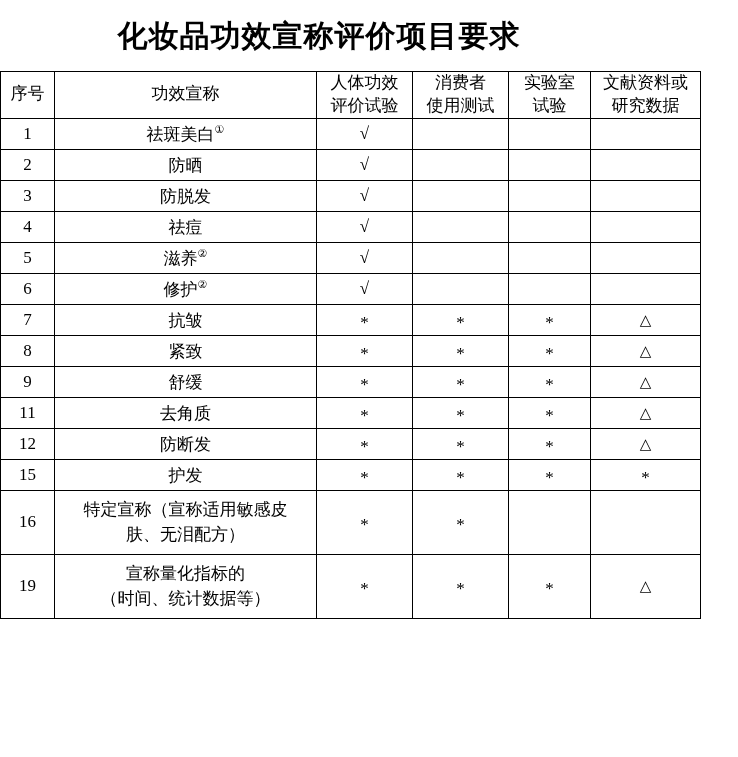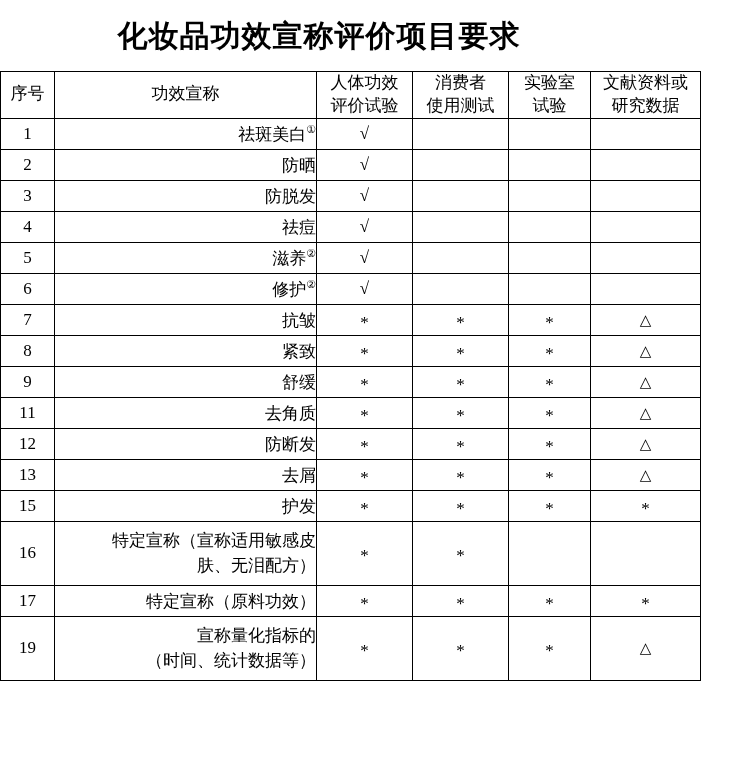--- a/index.html
+++ b/index.html
@@ -58,21 +58,21 @@
   .col-consumer { width: 96px; }
   .col-lab { width: 82px; }
   .col-lit { width: 110px; }
 
   .idx-cell {
     text-align: center;
     font-size: 17px;
     height: 30px;
   }
   .claim-cell {
-    text-align: right;
+    text-align: center;
     padding-left: 14px;
     font-size: 17px;
     height: 30px;
     line-height: 1.4;
   }
   .claim-cell.two-line {
     line-height: 1.5;
     padding-top: 6px;
     padding-bottom: 6px;
   }
@@ -230,28 +230,20 @@
 
       <tr>
         <td class="idx-cell">12</td>
         <td class="claim-cell"><span>防断发</span><sup></sup></td>
         <td class="mark-cell"><span class="glyph star">*</span></td>
         <td class="mark-cell"><span class="glyph star">*</span></td>
         <td class="mark-cell"><span class="glyph star">*</span></td>
         <td class="mark-cell"><span class="glyph tri">△</span></td>
       </tr>
 
-      <tr>
-        <td class="idx-cell">13</td>
-        <td class="claim-cell"><span>去屑</span><sup></sup></td>
-        <td class="mark-cell"><span class="glyph star">*</span></td>
-        <td class="mark-cell"><span class="glyph star">*</span></td>
-        <td class="mark-cell"><span class="glyph star">*</span></td>
-        <td class="mark-cell"><span class="glyph tri">△</span></td>
-      </tr>
 
 
       <tr>
         <td class="idx-cell">15</td>
         <td class="claim-cell"><span>护发</span><sup></sup></td>
         <td class="mark-cell"><span class="glyph star">*</span></td>
         <td class="mark-cell"><span class="glyph star">*</span></td>
         <td class="mark-cell"><span class="glyph star">*</span></td>
         <td class="mark-cell"><span class="glyph star">*</span></td>
       </tr>
@@ -261,28 +253,20 @@
         <td class="claim-cell two-line">
           <div>特定宣称（宣称适用敏感皮</div>
           <div>肤、无泪配方）</div>
         </td>
         <td class="mark-cell"><span class="glyph star">*</span></td>
         <td class="mark-cell"><span class="glyph star">*</span></td>
         <td class="mark-cell"><span class="glyph"></span></td>
         <td class="mark-cell"><span class="glyph"></span></td>
       </tr>
 
-      <tr>
-        <td class="idx-cell">17</td>
-        <td class="claim-cell"><span>特定宣称（原料功效）</span><sup></sup></td>
-        <td class="mark-cell"><span class="glyph star">*</span></td>
-        <td class="mark-cell"><span class="glyph star">*</span></td>
-        <td class="mark-cell"><span class="glyph star">*</span></td>
-        <td class="mark-cell"><span class="glyph star">*</span></td>
-      </tr>
 
 
       <tr>
         <td class="idx-cell">19</td>
         <td class="claim-cell two-line">
           <div>宣称量化指标的</div>
           <div>（时间、统计数据等）</div>
         </td>
         <td class="mark-cell"><span class="glyph star">*</span></td>
         <td class="mark-cell"><span class="glyph star">*</span></td>

